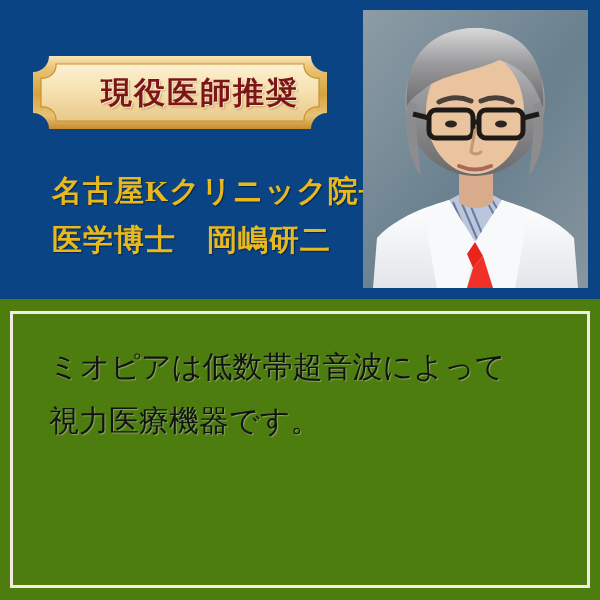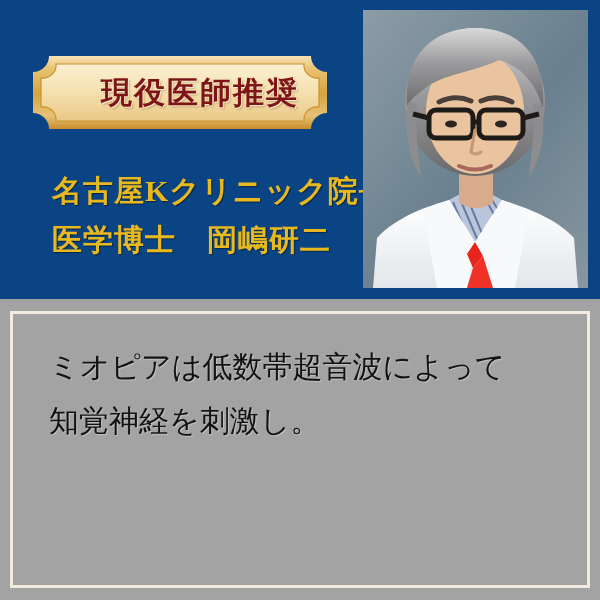--- a/index.html
+++ b/index.html
@@ -53,21 +53,21 @@
   .photo{
     position:absolute;left:363px;top:10px;width:225px;height:278px;
     background:linear-gradient(160deg,#7d8f9b 0%,#6d808e 40%,#86959f 100%);
     overflow:hidden;
   }
   .photo svg{display:block;width:225px;height:278px;}
 
   
   .gold-panel{
     position:absolute;left:0;top:299px;width:600px;height:301px;
-    background:#a3a3a3;
+    background:#4d7c0f;
   }
   .gold-inset{
     position:absolute;left:10px;top:12px;right:10px;bottom:12px;
     border:3px solid #f2ece0;
   }
   .body-copy{
     position:absolute;left:36px;top:26px;right:20px;
     font-family:"DejaVu Sans","Liberation Sans",sans-serif;
     font-size:30px;
     line-height:54px;
@@ -182,18 +182,18 @@
           <path d="M 96 156 q 16 7 32 0" stroke="#a9685c" stroke-width="4" fill="none" stroke-linecap="round"></path>
         </g>
       </svg>
     </div>
   </div>
 
   <div class="gold-panel">
     <div class="gold-inset">
       <div class="body-copy">
         <div>ミオピアは低数帯超音波によって</div>
-        <div>知覚神経を刺激し。</div>
+        <div>視力医療機器です。</div>
       </div>
     </div>
   </div>
 
 </div>
 
 </body></html>

